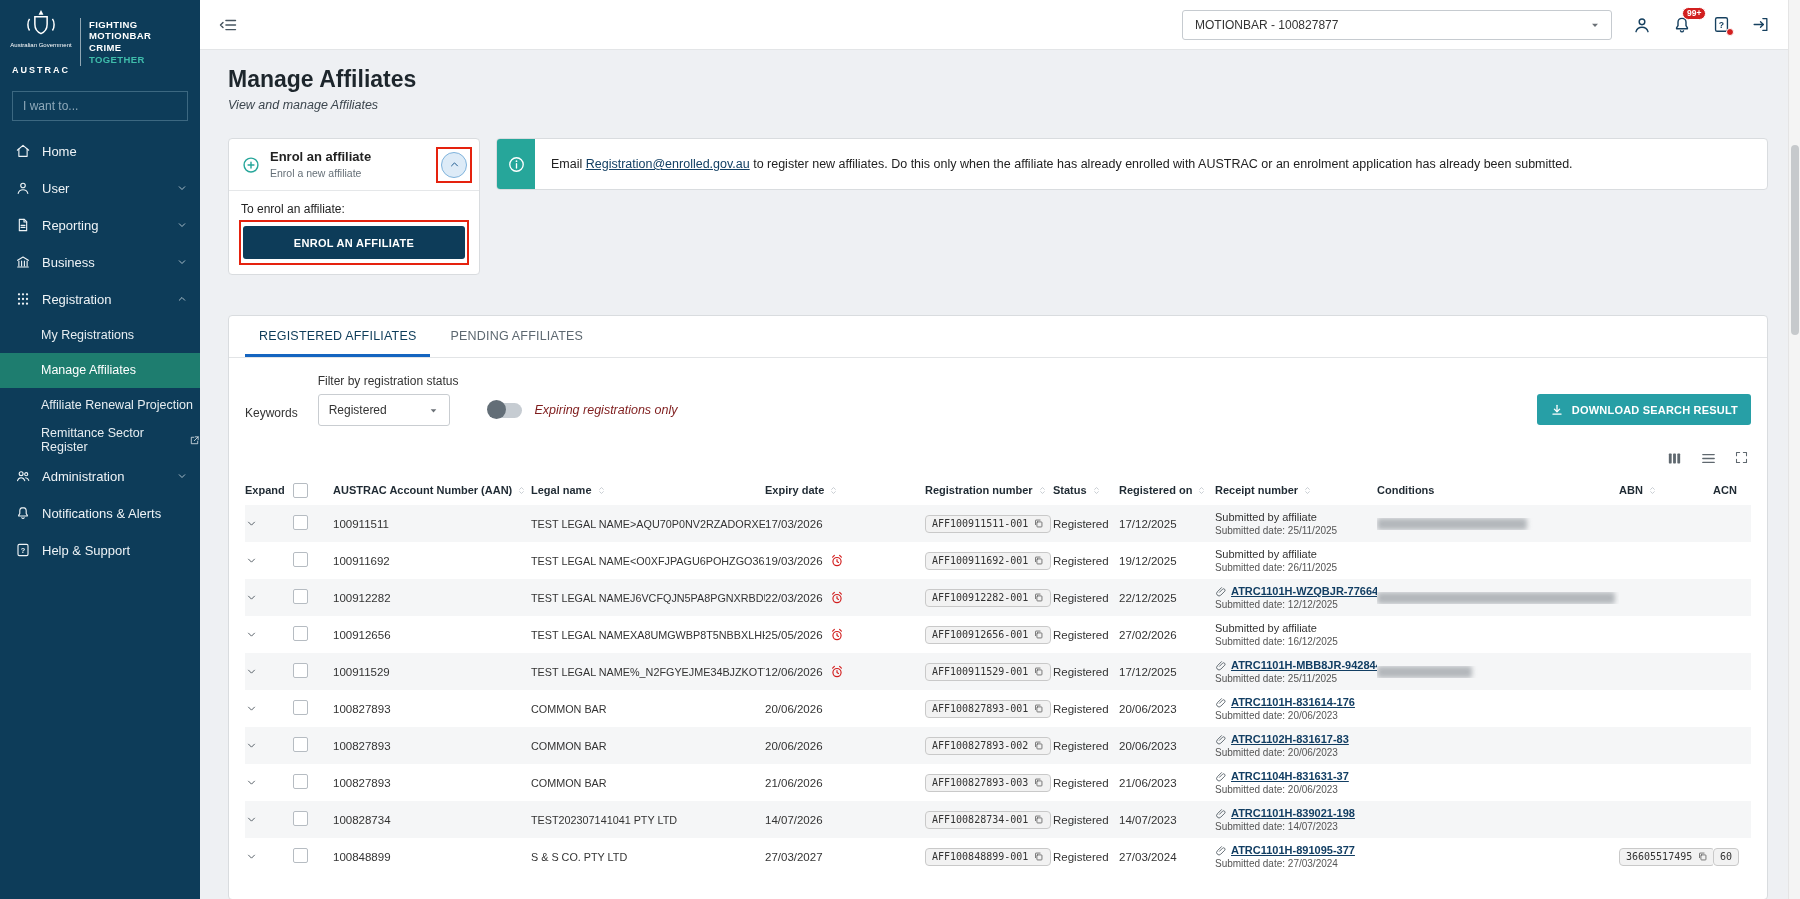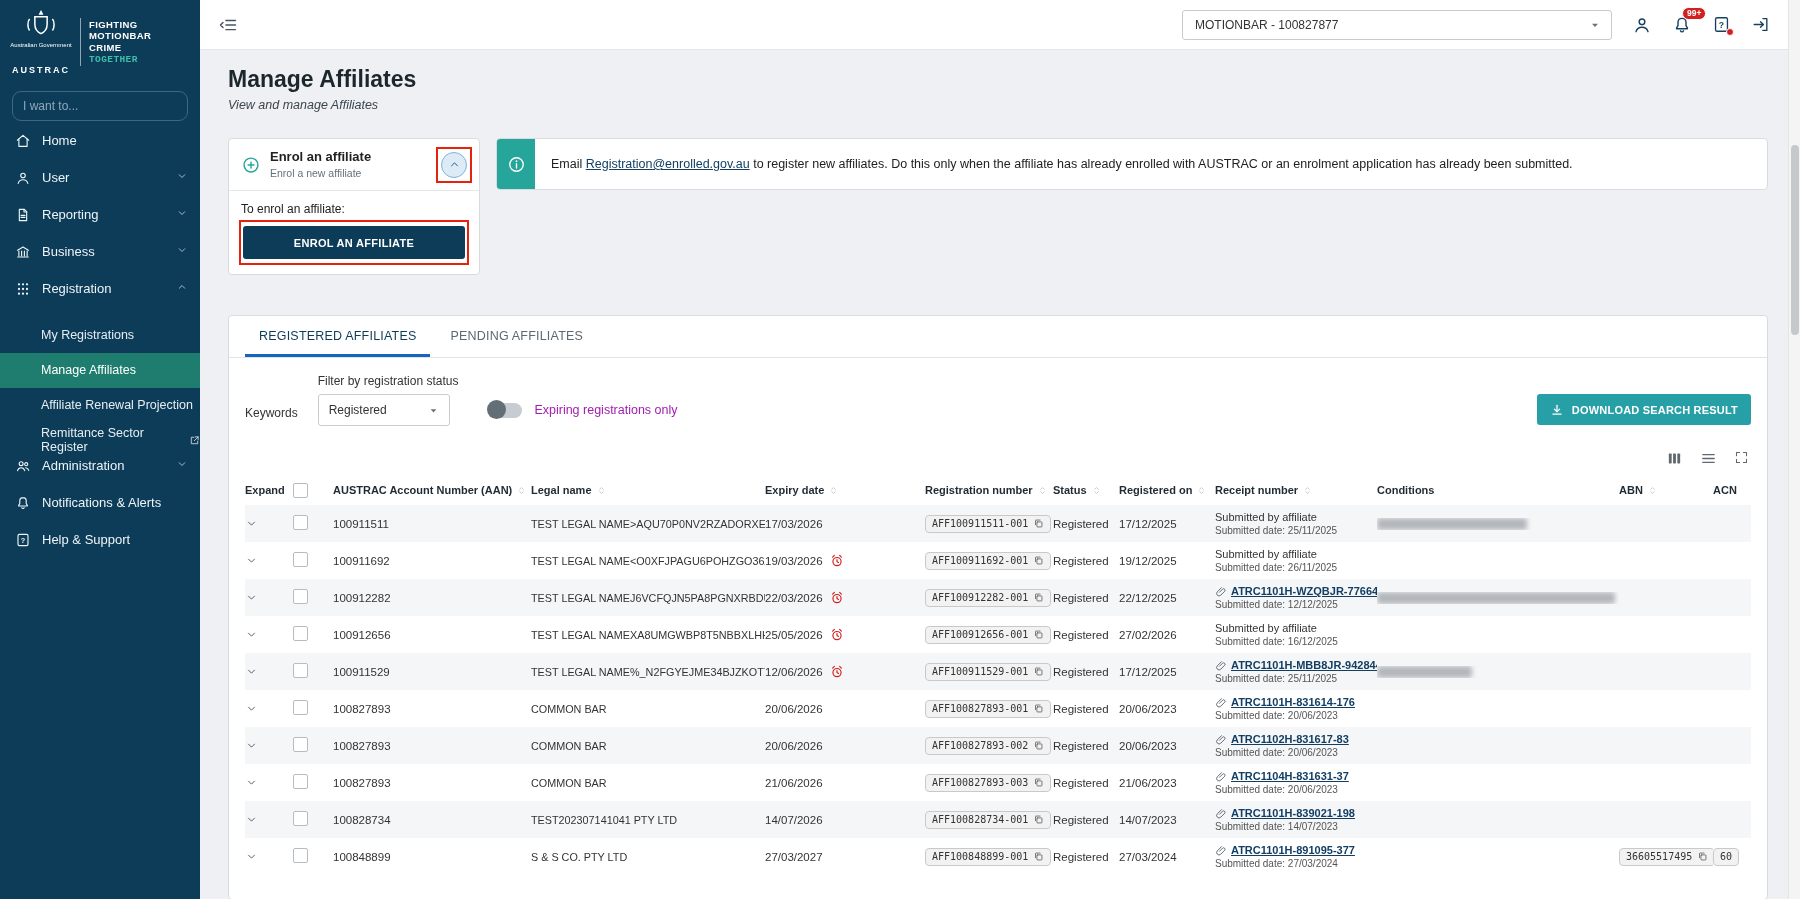--- a/index.html
+++ b/index.html
@@ -11,25 +11,25 @@
   svg { display:block; }
 
   
   #sidebar { position:absolute; left:0; top:0; width:200px; height:899px; background:#0d3c59; color:#fff; z-index:5; }
   .logo-row { display:flex; align-items:center; gap:8px; padding:10px 8px 8px 10px; }
   .crest-block { width:62px; text-align:center; color:#fff; }
   .crest-gov { font-size:6px; line-height:1.1; margin-top:2px; }
   .crest-agency { font-size:9px; font-weight:bold; letter-spacing:2px; margin-top:16px; }
   .logo-div { width:1px; height:48px; background:rgba(255,255,255,.55); }
   .tagline { font-size:9.5px; font-weight:bold; line-height:1.25; letter-spacing:.4px; }
-  .tagline .teal { color:#3fbdab;font-family:Liberation Mono, monospace; }
+  .tagline .teal { color:#3fbdab; }
   .iwt { margin:8px 12px 12px; display:block; width:176px; height:30px; background:transparent;
-         border:1px solid #3c6881; border-radius:9px; color:#d7e3ea; padding:0 10px; font-size:12px; }
+         border:1px solid #3c6881; border-radius:0; color:#d7e3ea; padding:0 10px; font-size:12px; }
   .iwt::placeholder { color:#8fa9ba; }
-  .nav-item { display:flex; align-items:flex-start; gap:11px; height:37px; padding:0 12px 0 15px;
+  .nav-item { display:flex; align-items:center; gap:11px; height:37px; padding:0 12px 0 15px;
               font-size:13px; color:#eef3f6; cursor:pointer; }
   .nav-label { flex:1; white-space:nowrap; overflow:hidden; }
   .nav-chev { color:#c3d2da; }
   .sub-item { display:flex; align-items:center; height:35px; padding-left:41px; font-size:12.5px; color:#e6edf1; gap:6px; cursor:pointer; }
   .sub-item.active { background:#1e7d6f; color:#fff; }
 
   
   #main { position:absolute; left:200px; top:0; width:1588px; height:899px; }
   #topbar { height:50px; background:#fff; border-bottom:1px solid #e3e5e7; display:flex; align-items:center; padding:0 18px; }
   .collapse-btn { color:#475560; cursor:pointer; }
@@ -78,21 +78,21 @@
 
   .filters { display:flex; align-items:flex-end; gap:20px; padding:16px 16px 6px; position:relative; }
   .f-label { font-size:12px; color:#333; margin-bottom:6px; }
   .kw-input { width:282px; height:32px; border:1px solid #c9cdd1; border-radius:3px; padding:0 10px; font-size:12px; color:#333; }
   .kw-input::placeholder { color:#9aa3ab; }
   .status-select { width:132px; height:32px; border:1px solid #c9cdd1; border-radius:3px; display:flex; align-items:center;
                    justify-content:space-between; padding:0 8px 0 10px; font-size:12px; color:#333; cursor:pointer; }
   .toggle-group { display:flex; align-items:center; gap:12px; height:32px; margin-left:10px; }
   .toggle { width:34px; height:15px; border-radius:8px; background:#c6ccd2; position:relative; cursor:pointer; flex:none; }
   .toggle::after { content:""; position:absolute; left:-1px; top:-2.5px; width:19px; height:19px; border-radius:50%; background:#636e77; }
-  .toggle-label { font-size:12.5px; color:#a21caf; white-space:nowrap; }
+  .toggle-label { font-size:12.5px; color:#7f1d1d; white-space:nowrap;font-style:italic; }
   .download-btn { position:absolute; right:16px; bottom:7px; height:31px; background:#279fa6; color:#fff; border:none;
                   border-radius:3px; font-size:11px; font-weight:bold; display:flex; align-items:center; gap:8px;
                   padding:0 13px; letter-spacing:.2px; cursor:pointer; font-family:inherit; }
 
   .view-icons { display:flex; justify-content:flex-end; gap:17px; padding:18px 18px 8px; color:#5f686f; }
   .view-icons > span { cursor:pointer; }
 
   .table-wrap { padding:0 16px 24px; --cols:48px 40px 198px 234px 160px 128px 66px 96px 162px 242px 94px 40px; }
   .t-head { display:grid; grid-template-columns:var(--cols); height:30px; align-items:center; font-size:11px; font-weight:bold; color:#1f2a33; }
   .t-hcell { display:flex; align-items:center; gap:4px; overflow:hidden; white-space:nowrap; padding-right:6px; }

